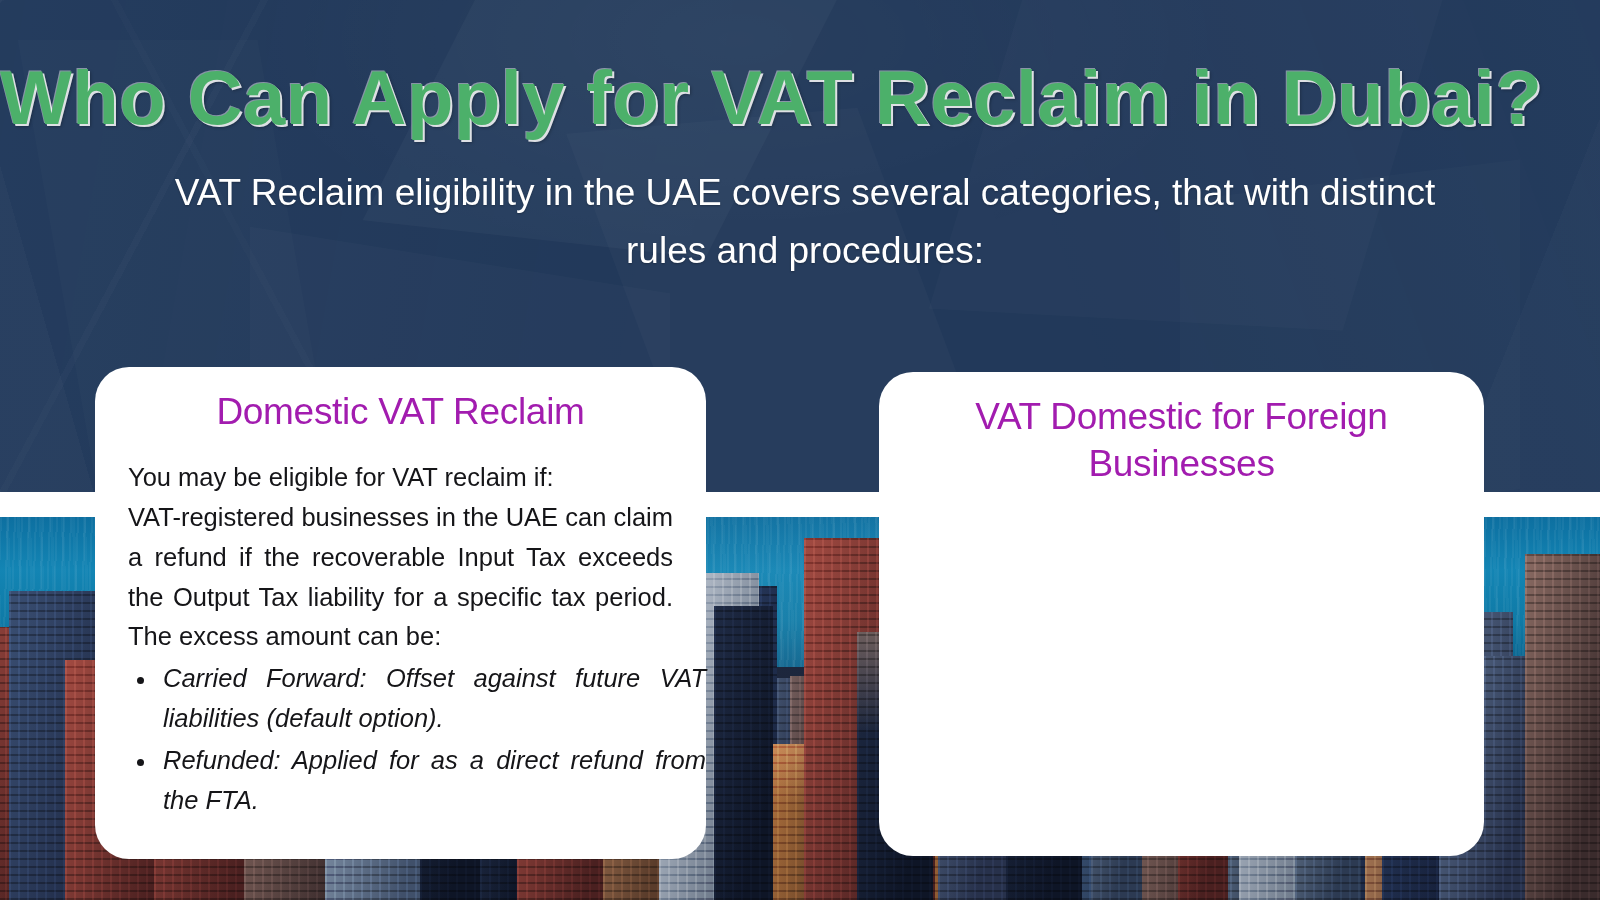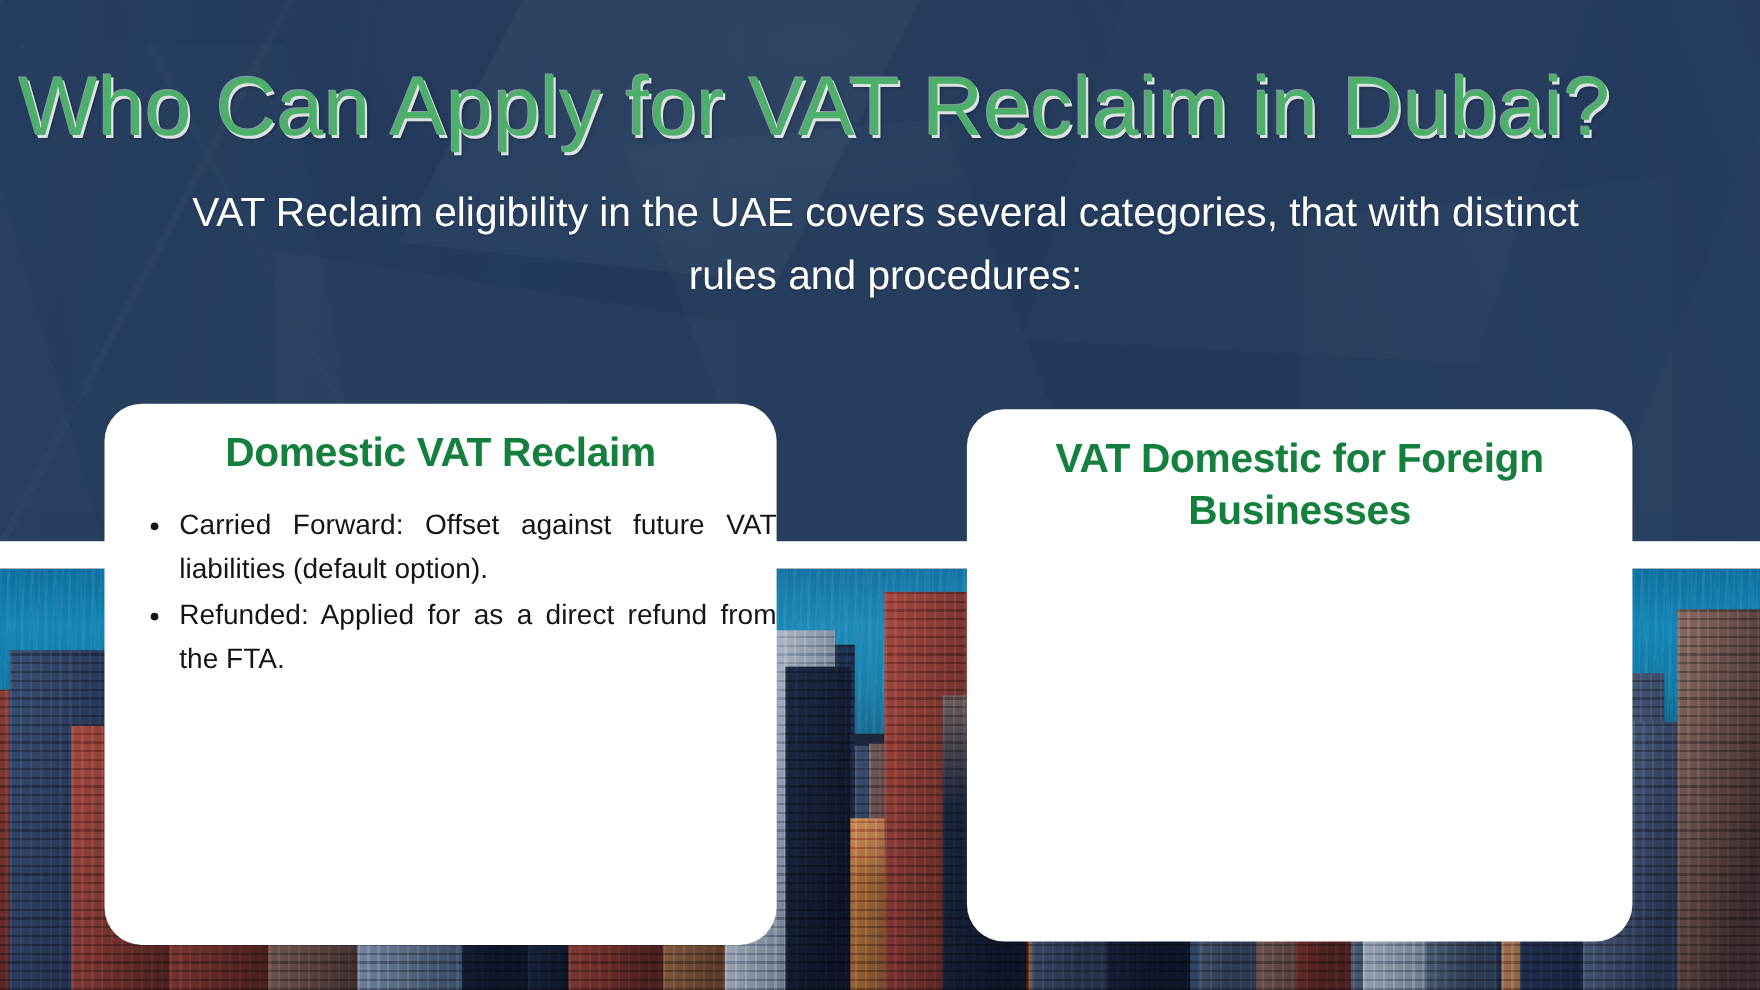--- a/index.html
+++ b/index.html
@@ -58,21 +58,21 @@
   .s5 { left:60px;  top:40px;   width:240px; height:480px; transform:skewX(10deg); background:rgba(255,255,255,.016); }
   .s6 { left:1180px;top:180px;  width:340px; height:330px; transform:skewY(-7deg); background:rgba(255,255,255,.015); }
 
   
   .title {
     position:absolute;
     left:0; top:54px;
     width:1481px;
     text-align:center;
     font-size:76px;
-    font-weight:400;
+    font-weight:700;
     letter-spacing:.5px;
     color:#4cb06a;
     text-shadow:
        2px  2px 0 rgba(255,255,255,.85),
       -1px -1px 0 rgba(255,255,255,.45),
        3px  3px 3px rgba(0,0,0,.25);
     white-space:nowrap;
     z-index:4;
   }
 
@@ -147,22 +147,22 @@
     position:absolute;
     background:#ffffff;
     border-radius:34px;
     z-index:5;
   }
   .card-left  { left:95px;  top:367px; width:611px; height:492px; }
   .card-right { left:879px; top:372px; width:605px; height:484px; }
 
   .card-title {
     text-align:center;
-    font-weight:700;
-    color:#15803d;
+    font-weight:400;
+    color:#a21caf;
     letter-spacing:-.3px;
   }
   .card-left .card-title  { font-size:37px; margin:23px 24px 0; line-height:1.2; }
   .card-right .card-title { font-size:37px; margin:22px 40px 0; line-height:1.26; }
 
   .card-body {
     font-size:25.5px;
     line-height:1.56;
     color:#151518;
     text-align:justify;
@@ -174,21 +174,21 @@
   .card-body .lead { text-align:left; }
 
   .bullets {
     margin:2px 0 0 62px;
     font-size:25.5px;
     line-height:1.56;
     color:#151518;
     text-align:justify;
     text-justify:inter-word;
   }
-  .bullets li { margin-top:2px; padding-left:6px; }
+  .bullets li { margin-top:2px; padding-left:6px;font-style:italic; }
   .bullets li::marker { font-size:22px; }
 </style>
 </head>
 <body>
 
 <div id="stage">
 
   <div class="navy-band">
     <div class="navy-texture"></div>
     <div class="navy-shape s1"></div>
@@ -330,20 +330,22 @@
         <div class="tower" style="left: 1382px; width: 100px; height: 306px; background: linear-gradient(104deg, rgb(43, 62, 99) 0%, rgb(22, 32, 58) 78%); z-index: 3;"></div>
         <div class="tower" style="left: 1439px; width: 94px; height: 244px; background: linear-gradient(104deg, rgb(93, 113, 144) 0%, rgb(39, 49, 75) 78%); z-index: 3;"></div>
         <div class="tower" style="left: 1525px; width: 76px; height: 346px; background: linear-gradient(104deg, rgb(138, 107, 99) 0%, rgb(58, 43, 44) 78%); z-index: 3;"></div>
       </div>
     <div class="photo-grade"></div>
   </div>
 
   <div class="card card-left">
     <div class="card-title">Domestic VAT Reclaim</div>
     <div class="card-body">
+      <div class="lead">You may be eligible for VAT reclaim if:</div>
+      <div>VAT-registered businesses in the UAE can claim a refund if the recoverable Input Tax exceeds the Output Tax liability for a specific tax period. The excess amount can be:</div>
     </div>
     <ul class="bullets" id="left-bullets">
         <li>Carried Forward: Offset against future VAT liabilities (default option).</li>
         <li>Refunded: Applied for as a direct refund from the FTA.</li>
       </ul>
   </div>
 
   <div class="card card-right">
     <div class="card-title">VAT Domestic for Foreign Businesses</div>
   </div>

